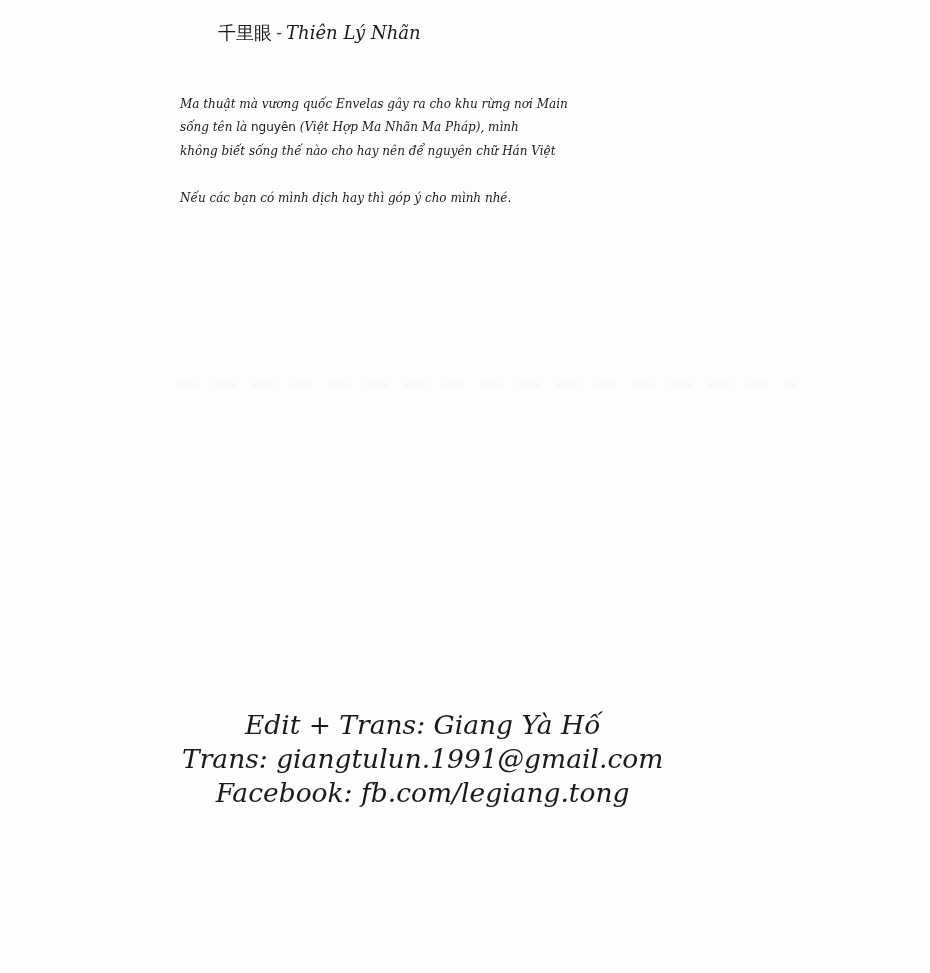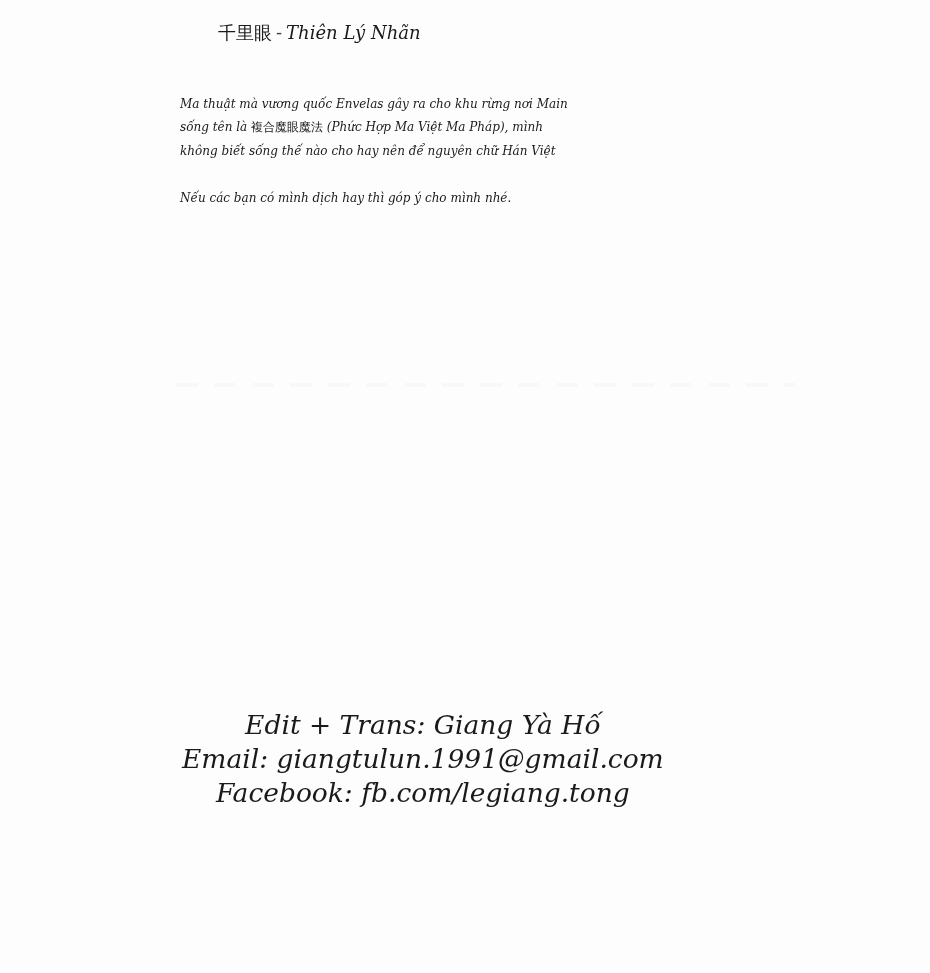--- a/index.html
+++ b/index.html
@@ -84,29 +84,29 @@
 
 <div class="page">
 
   <div class="title-line">
     <span class="cjk">千里眼</span><span class="sep">-</span><span class="it">Thiên Lý Nhãn</span>
   </div>
 
   <div class="note it">
     <p>
       <span class="line">Ma thuật mà vương quốc Envelas gây ra cho khu rừng nơi Main</span>
-      <span class="line"><span>sống tên là </span><span class="cjk">複合魔眼魔法</span><span> (Phức Hợp Ma Việt Ma Pháp), mình</span></span>
+      <span class="line"><span>sống tên là </span><span class="cjk">nguyên</span><span> (Việt Hợp Ma Nhãn Ma Pháp), mình</span></span>
       <span class="line">không biết sống thế nào cho hay nên để nguyên chữ Hán Việt</span>
     </p>
     <div class="gap"></div>
     <p>Nếu các bạn có mình dịch hay thì góp ý cho mình nhé.</p>
   </div>
 
   <div class="faint-rule"></div>
 
   <div class="credits it">
     <span class="row">Edit + Trans: Giang Yà Hố</span>
-    <span class="row">Email: giangtulun.1991@gmail.com</span>
+    <span class="row">Trans: giangtulun.1991@gmail.com</span>
     <span class="row">Facebook: fb.com/legiang.tong</span>
   </div>
 
 
 </div>
 
 </body></html>

